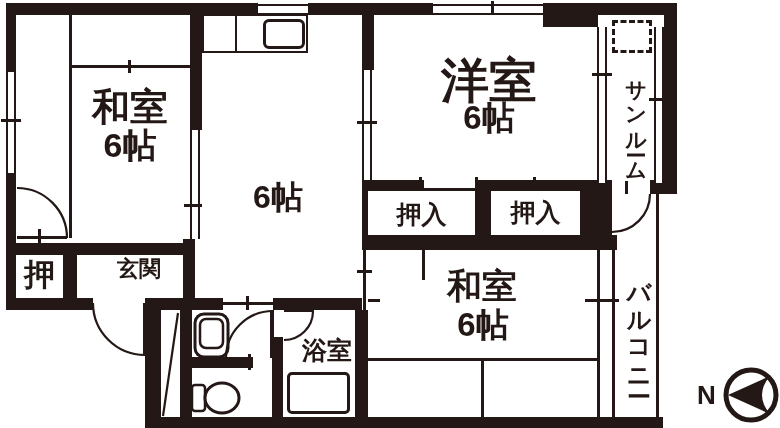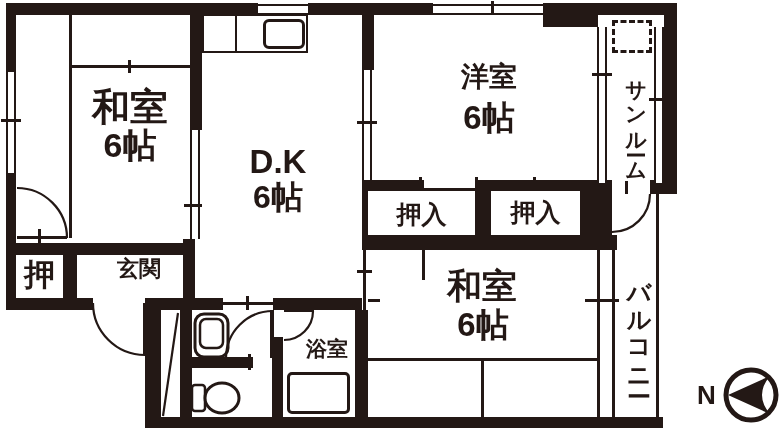--- a/index.html
+++ b/index.html
@@ -117,38 +117,37 @@
     <path d="M67,238 A50,50 0 0 0 17,188" fill="none" stroke="#231815" stroke-width="2.2"></path>
     <path d="M273,311 A47,47 0 0 0 226,358" fill="none" stroke="#231815" stroke-width="2.2"></path>
     <path d="M313,311 A29,29 0 0 1 284,340" fill="none" stroke="#231815" stroke-width="2.2"></path>
     <path d="M650,194 A38,38 0 0 1 612,232" fill="none" stroke="#231815" stroke-width="2.2"></path>
     <path d="M178,313 L163,416" fill="none" stroke="#231815" stroke-width="2.2"></path>
   </svg>
 
   <div class="lbl" style="left:70px;top:88px;width:120px;font-size:38px">和室</div>
   <div class="lbl" style="left:70px;top:128px;width:120px;font-size:34px">6帖</div>
 
-  <div class="lbl" style="left:228px;top:145px;width:100px;font-size:33px">D.K</div>
   <div class="lbl" style="left:228px;top:181px;width:100px;font-size:32px">6帖</div>
 
-  <div class="lbl" style="left:429px;top:63px;width:120px;font-size:28px">洋室</div>
+  <div class="lbl" style="left:429px;top:57px;width:120px;font-size:48px">洋室</div>
   <div class="lbl" style="left:429px;top:101px;width:120px;font-size:33px">6帖</div>
 
   <div class="lbl vtxt" style="left:613px;top:55px;width:34px;height:128px;font-size:21px">サンルーム</div>
 
   <div class="lbl" style="left:422px;top:268px;width:120px;font-size:35px">和室</div>
   <div class="lbl" style="left:423px;top:308px;width:120px;font-size:33px">6帖</div>
 
   <div class="lbl vtxt" style="left:617px;top:243px;width:34px;height:165px;font-size:24px">バルコニー</div>
 
   <div class="lbl" style="left:94px;top:258px;width:90px;font-size:22px">玄関</div>
   <div class="lbl" style="left:16px;top:259px;width:47px;font-size:31px">押</div>
   <div class="lbl" style="left:365px;top:202px;width:113px;font-size:25px">押入</div>
   <div class="lbl" style="left:488px;top:200px;width:95px;font-size:25px">押入</div>
-  <div class="lbl" style="left:295px;top:338px;width:64px;font-size:21px">浴室</div>
+  <div class="lbl" style="left:295px;top:338px;width:64px;font-size:25px">浴室</div>
 
   <svg style="left:690px;top:366px" width="92" height="62" viewBox="0 0 92 62">
     <text x="7" y="38" font-size="26" font-weight="bold" fill="#231815" font-family="Liberation Sans, DejaVu Sans, sans-serif">N</text>
     <circle cx="61" cy="29" r="25" fill="none" stroke="#231815" stroke-width="5"></circle>
     <path d="M38,29 L80,10 Q64,29 80,48 Z" fill="#231815"></path>
   </svg>
 
 </div>
 
 </body></html>

